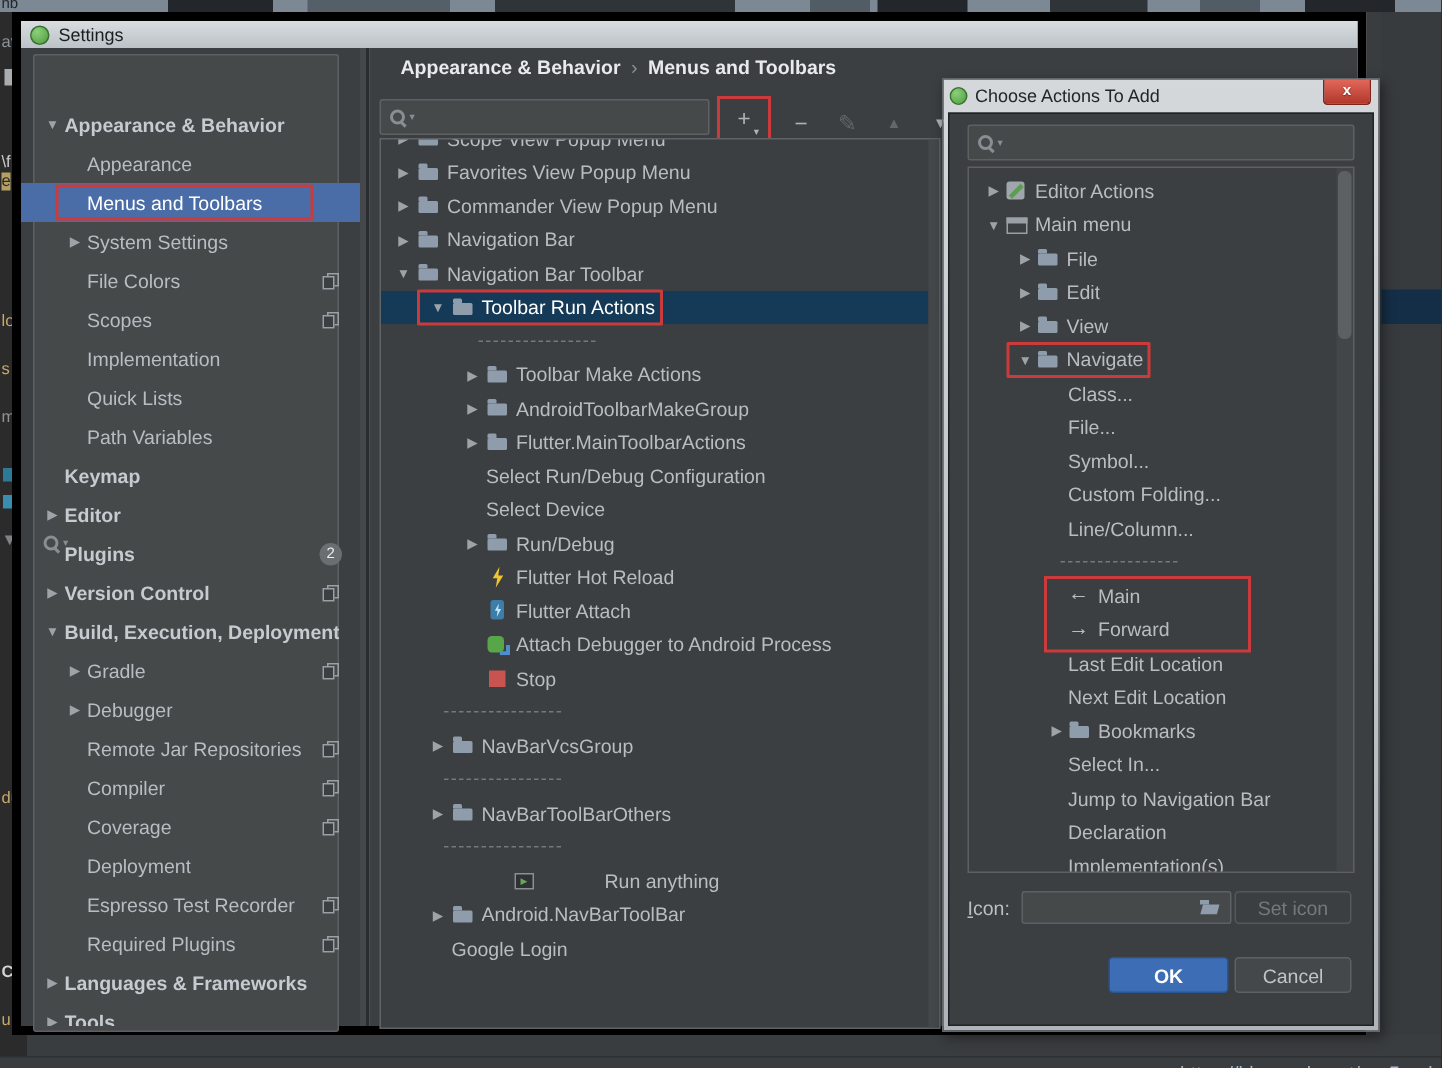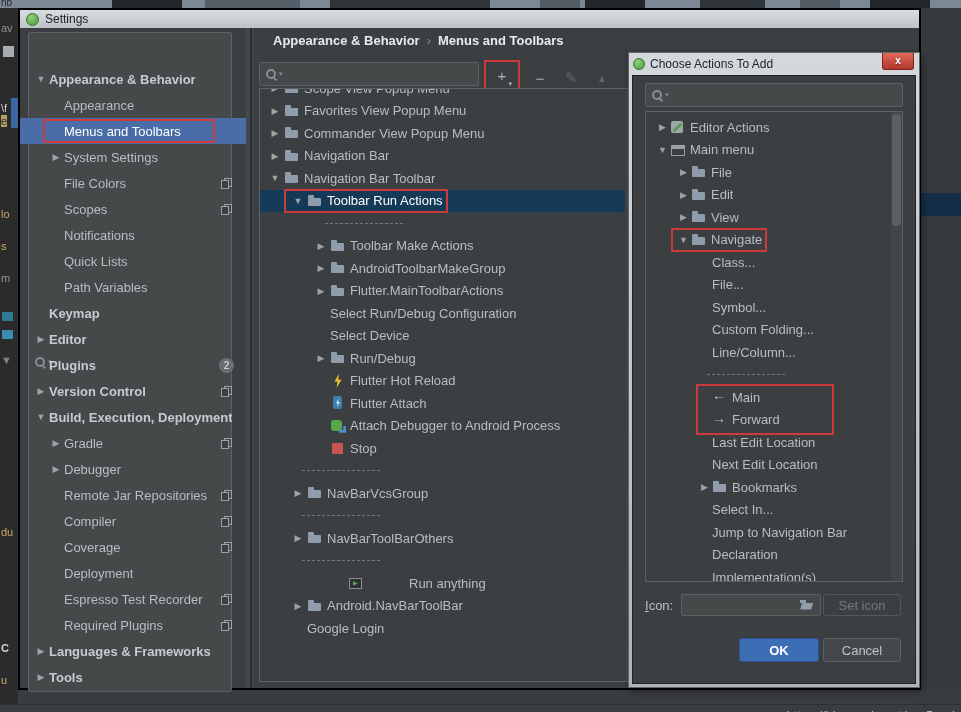--- a/index.html
+++ b/index.html
@@ -20,22 +20,22 @@
   .bottom-strip{position:absolute;left:0;top:704px;width:961px;height:22px;background:#3A3D40;
                 border-top:1px solid #2E3133;overflow:hidden;}
   .watermark{position:absolute;right:6px;top:3px;font-size:13px;color:#9FB6CE;}
   .partial-ok{position:absolute;left:742px;top:14px;width:68px;height:20px;background:#3F6FB5;
               border:1px solid #2A5591;border-radius:3px;color:#fff;font-weight:bold;font-size:12px;
               text-align:center;line-height:18px;}
   .partial-circle{position:absolute;left:936px;top:14px;width:18px;height:18px;border-radius:50%;background:#54585B;}
   .partial-help{position:absolute;left:96px;top:7px;width:24px;height:24px;border-radius:50%;background:#505456;
                 color:#C5C8CA;font-size:13px;text-align:center;line-height:24px;}
   
-  .win{position:absolute;left:18px;top:8px;width:903px;height:682px;background:#e5e5e5;
-       border:2px solid #000000;box-sizing:border-box;}
+  .win{position:absolute;left:8px;top:8px;width:903px;height:682px;background:#e5e5e5;
+       border:6px solid #000000;box-sizing:border-box;}
   .win-title{position:absolute;left:0;top:0;right:0;height:18px;
              background:linear-gradient(#D9DDE0,#BCC2C7);display:flex;align-items:center;gap:6px;
              padding-left:6px;font-size:12px;color:#1B1E20;}
   .app-icon{width:11px;height:11px;border-radius:50%;background:radial-gradient(circle at 35% 30%,#8CD07A,#4E9C40);
             border:1px solid #37722E;flex:none;}
   .win-body{position:absolute;left:0;top:18px;right:0;bottom:0;background:#3C3F41;}
   
   .sidebar{position:absolute;left:0;top:0;width:230px;bottom:0;}
   .sb-search{position:absolute;left:8px;top:4px;width:204px;height:22px;}
   .field{background:#45494A;border:1px solid #5E6163;border-radius:2px;display:flex;align-items:center;
@@ -238,21 +238,21 @@
             <div class="trow" style="height: 26px;">
               <span class="rbox" style="margin-left: 23px;">
                 <span class="arrow"></span>
                 <span class="lbl">Scopes</span>
               </span>
               <span class="tr-copy"></span>
             </div>
             <div class="trow" style="height: 26px;">
               <span class="rbox" style="margin-left: 23px;">
                 <span class="arrow"></span>
-                <span class="lbl">Notifications</span>
+                <span class="lbl">Implementation</span>
               </span>
             </div>
             <div class="trow" style="height: 26px;">
               <span class="rbox" style="margin-left: 23px;">
                 <span class="arrow"></span>
                 <span class="lbl">Quick Lists</span>
               </span>
             </div>
             <div class="trow" style="height: 26px;">
               <span class="rbox" style="margin-left: 23px;">

